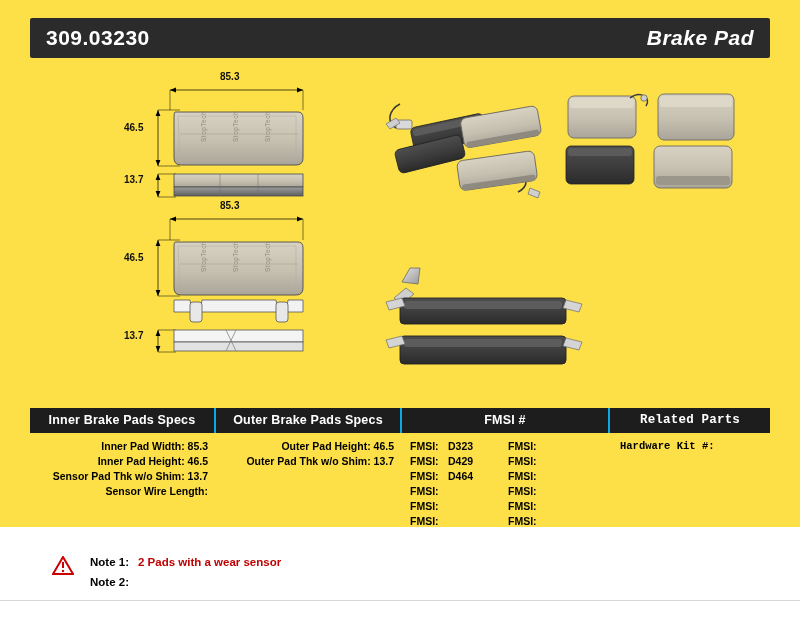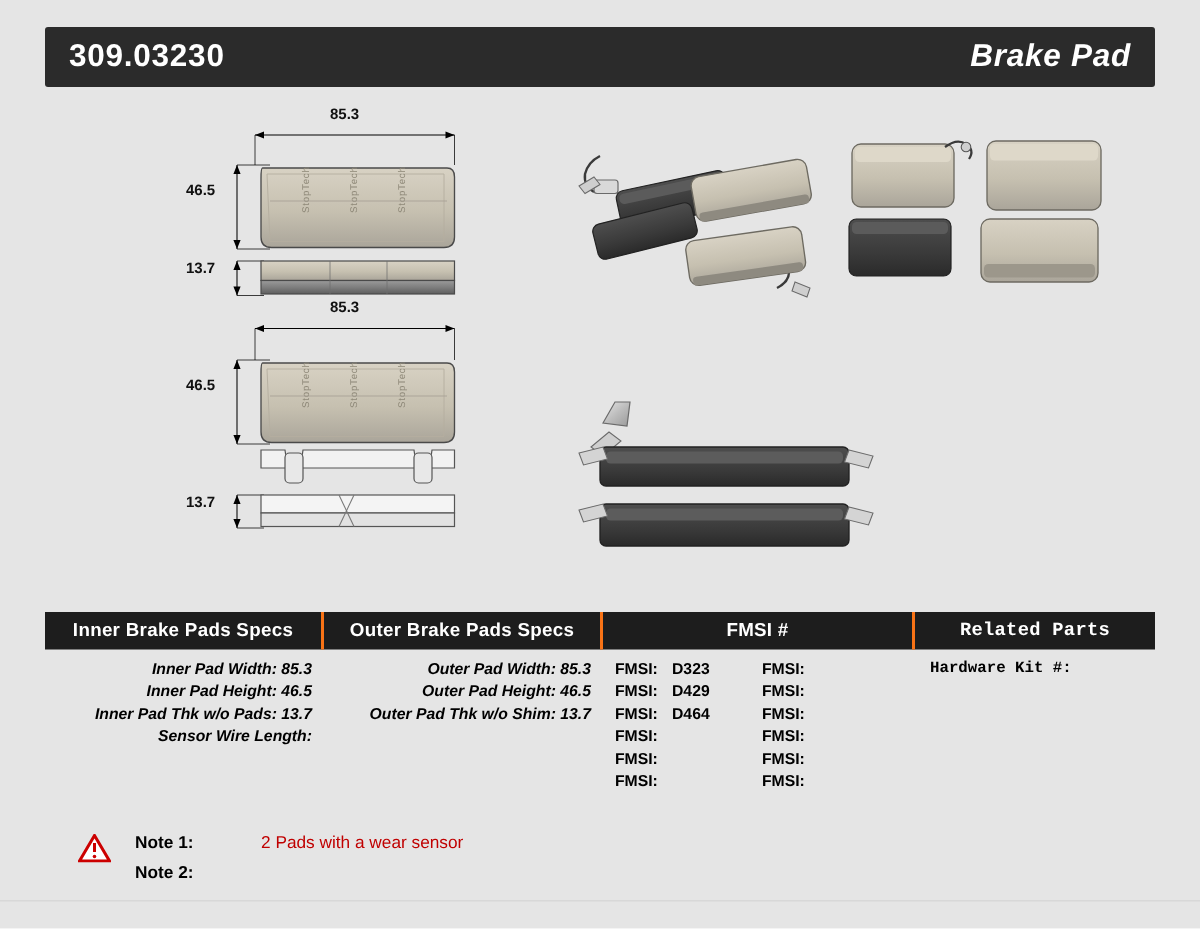--- a/index.html
+++ b/index.html
@@ -12,22 +12,22 @@
     height: 619px;
     font-family: "Liberation Sans", sans-serif;
     color: #000000;
     position: relative;
     overflow: hidden;
   }
   .page {
     position: absolute;
     left: 0; top: 0;
     width: 800px;
-    height: 619px;
-    background: #e5e5e5;
+    height: 527px;
+    background: #fde047;
   }
 
   
   .header {
     position: absolute;
     left: 30px;
     top: 18px;
     width: 740px;
     height: 40px;
     background: #2b2b2b;
@@ -94,36 +94,35 @@
   .col-fmsi   { width: 208px; }
   .col-related{ width: 160px; font-family: Liberation Mono, monospace; }
 
   .col-head {
     background: #1d1d1d;
     color: #ffffff;
     font-size: 12.5px;
     font-weight: bold;
     text-align: center;
     padding: 5px 0 6px 0;
-    border-right: 2px solid #f97316;
+    border-right: 2px solid #0ea5e9;
     letter-spacing: 0.2px;
   }
   .col-related .col-head { border-right: none; }
 
   .col-body {
     padding-top: 6px;
     font-size: 10.5px;
   }
   .spec-line {
     text-align: right;
     padding-right: 8px;
     line-height: 15px;
     font-weight: bold;
     white-space: nowrap;
-    font-style: italic;
   }
   .spec-line .val { font-weight: bold; }
 
   .fmsi-grid {
     display: flex;
     padding-left: 8px;
     line-height: 15px;
     font-size: 10.5px;
     font-weight: bold;
     align-items: center;
@@ -147,21 +146,21 @@
     width: 500px;
   }
   .note-row {
     display: flex;
     align-items: center;
     height: 20px;
     font-size: 11.5px;
     font-weight: bold;
   }
   .note-label { width: 48px; }
-  .note-text { color: #c00000; font-weight: normal; margin-left: 36px; }
+  .note-text { color: #c00000; font-weight: bold; }
   .warn-icon {
     position: absolute;
     left: 0px;
     top: 4px;
     width: 22px;
     height: 19px;
   }
   .notes-inner { margin-left: 38px; }
 
   
@@ -366,37 +365,33 @@
         <div class="col-body">
           <div class="spec-line">
             <span>Inner Pad Width:</span>
             <span class="val">85.3</span>
           </div>
           <div class="spec-line">
             <span>Inner Pad Height:</span>
             <span class="val">46.5</span>
           </div>
           <div class="spec-line">
-            <span>Inner Pad Thk w/o Pads:</span>
+            <span>Sensor Pad Thk w/o Shim:</span>
             <span class="val">13.7</span>
           </div>
           <div class="spec-line">
             <span>Sensor Wire Length:</span>
             <span class="val"></span>
           </div>
         </div>
       </div>
 
       <div class="col col-outer">
         <div class="col-head">Outer Brake Pads Specs</div>
         <div class="col-body">
-          <div class="spec-line">
-            <span>Outer Pad Width:</span>
-            <span class="val">85.3</span>
-          </div>
           <div class="spec-line">
             <span>Outer Pad Height:</span>
             <span class="val">46.5</span>
           </div>
           <div class="spec-line">
             <span>Outer Pad Thk w/o Shim:</span>
             <span class="val">13.7</span>
           </div>
           <div class="spec-line">
             <span></span>

